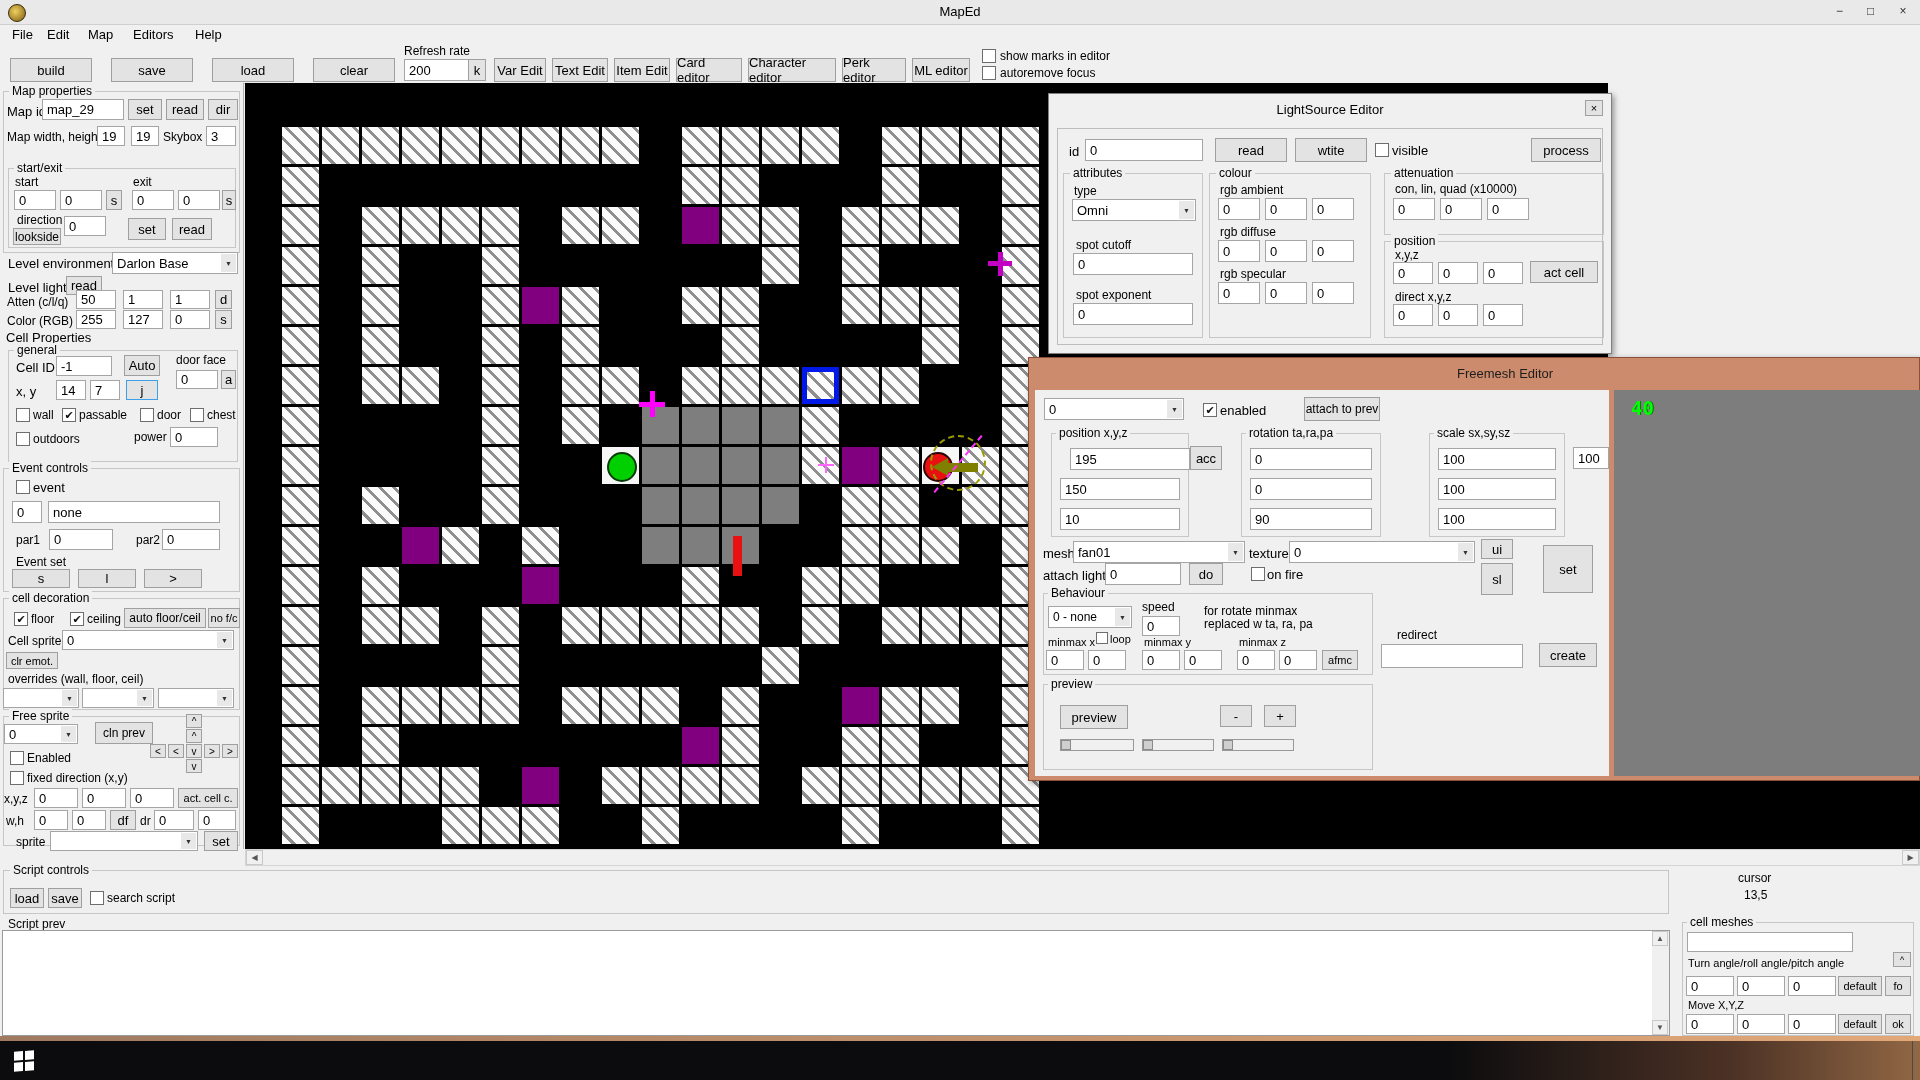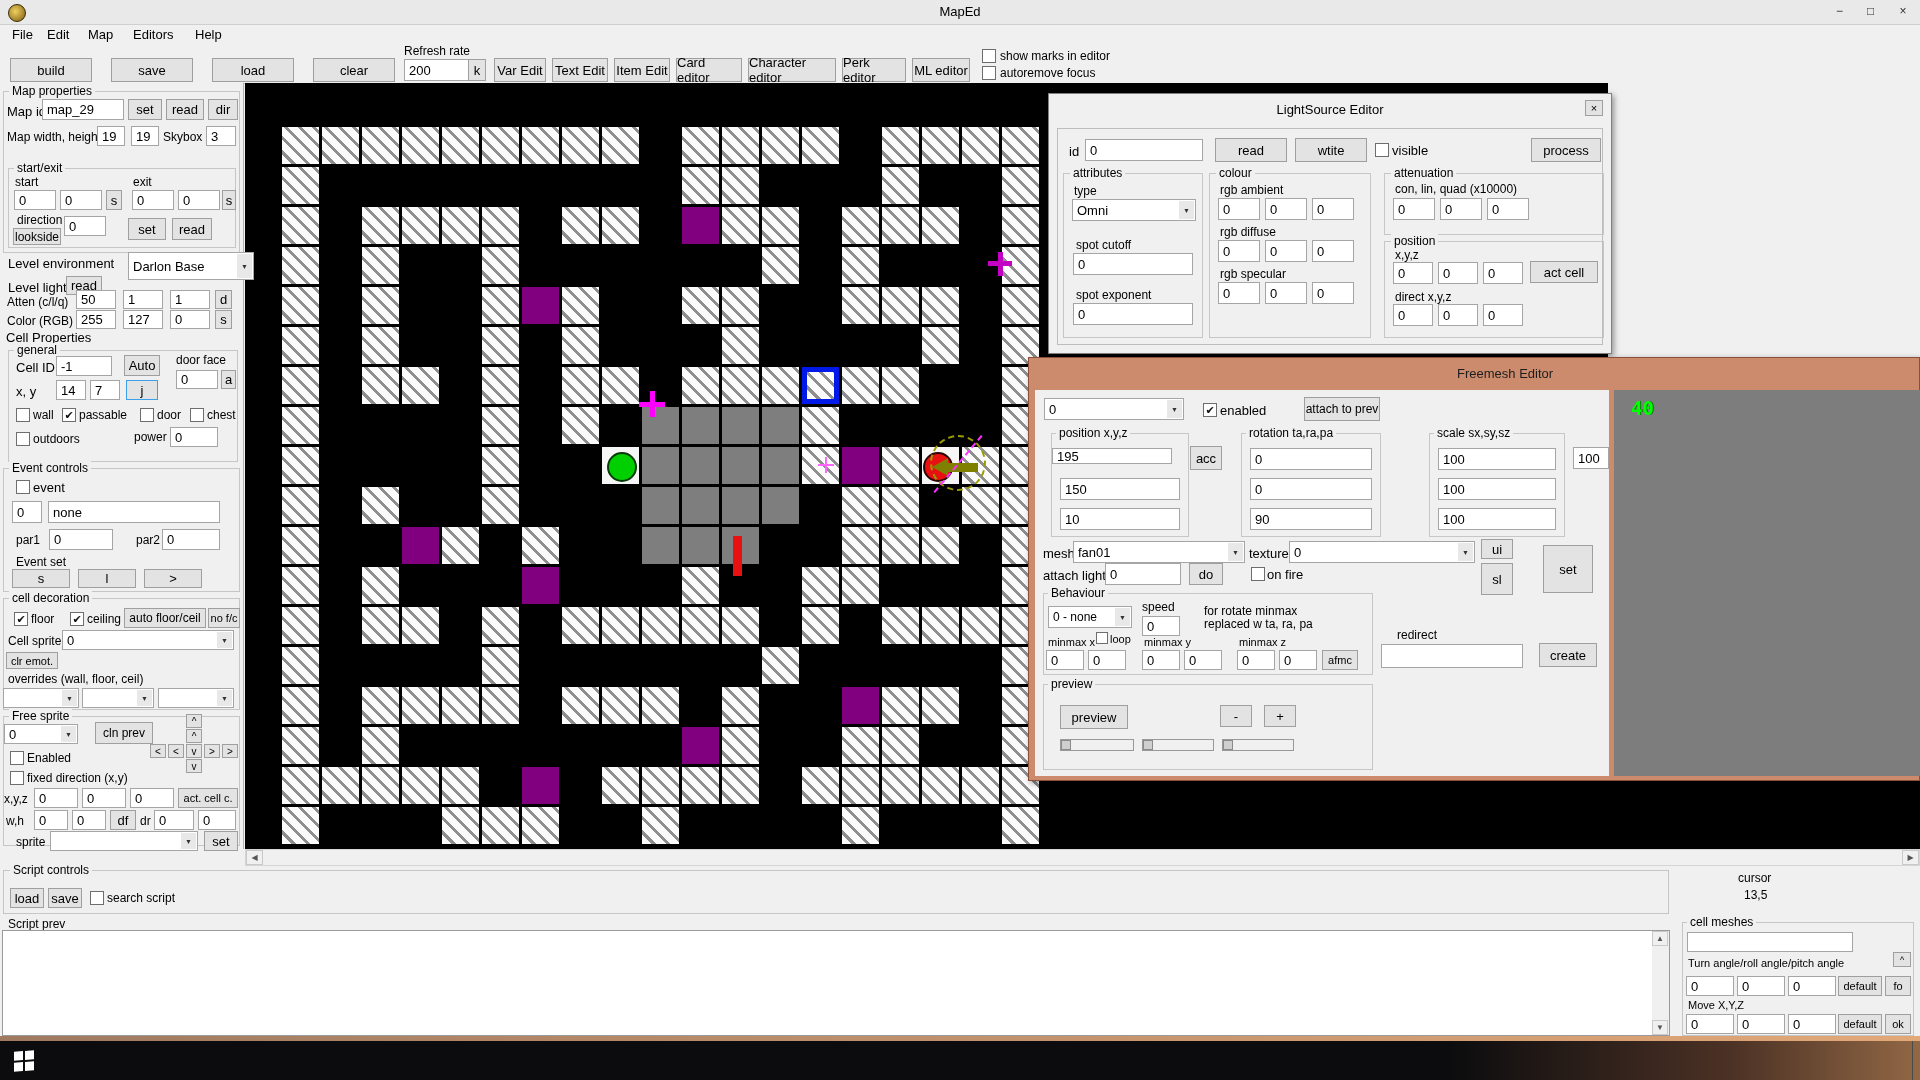--- a/index.html
+++ b/index.html
@@ -365,21 +365,21 @@
   <div class="combo" style="left:15px;top:40px;width:140px;height:22px">
     <span>0</span>
       <span class="chev">▼</span>
     </div>
   <div class="cb on" style="left:174px;top:45px">✔</div>
   <div class="lbl" style="left:191px;top:45px">enabled</div>
   <div class="btn" style="left:275px;top:39px;width:76px;height:24px;font-size:12px">attach to prev</div>
 
   <div class="grp" style="left:22px;top:75px;width:138px;height:104px">
     <div class="glbl" style="left:4px;top:-8px">position x,y,z</div>
-    <div class="inp" style="left:0;top:14px;width:120px;height:16px">195</div>
+    <div class="inp" style="left:18px;top:14px;width:120px;height:22px">195</div>
     <div class="inp" style="left:8px;top:44px;width:120px;height:22px">150</div>
     <div class="inp" style="left:8px;top:74px;width:120px;height:22px">10</div>
   </div>
   <div class="btn" style="left:161px;top:88px;width:32px;height:24px">acc</div>
   <div class="grp" style="left:212px;top:75px;width:140px;height:104px">
     <div class="glbl" style="left:4px;top:-8px">rotation ta,ra,pa</div>
     <div class="inp" style="left:8px;top:14px;width:122px;height:22px">0</div>
     <div class="inp" style="left:8px;top:44px;width:122px;height:22px">0</div>
     <div class="inp" style="left:8px;top:74px;width:122px;height:22px">90</div>
   </div>
@@ -482,21 +482,21 @@
   <div class="inp" style="left:132px;top:107px;width:42px;height:20px">0</div>
   <div class="inp" style="left:178px;top:107px;width:42px;height:20px">0</div>
   <div class="btn" style="left:222px;top:107px;width:14px;height:20px">s</div>
   <div class="lbl sm" style="left:17px;top:130px">direction</div>
   <div class="btn" style="left:13px;top:145px;width:48px;height:17px;font-size:12px">lookside</div>
   <div class="inp" style="left:64px;top:133px;width:42px;height:20px">0</div>
   <div class="btn" style="left:128px;top:135px;width:38px;height:22px">set</div>
   <div class="btn" style="left:172px;top:135px;width:40px;height:22px">read</div>
 
   <div class="lbl" style="left:8px;top:173px">Level environment</div>
-  <div class="combo" style="left:128px;top:169px;width:126px;height:28px">
+  <div class="combo" style="left:112px;top:169px;width:126px;height:22px">
     <span>Darlon Base</span>
       <span class="chev">▼</span>
     </div>
   <div class="lbl" style="left:8px;top:197px">Level light</div>
   <div class="btn" style="left:66px;top:193px;width:36px;height:19px">read</div>
   <div class="lbl sm" style="left:7px;top:212px">Atten (c/l/q)</div>
   <div class="inp" style="left:76px;top:207px;width:40px;height:19px">50</div>
   <div class="inp" style="left:123px;top:207px;width:40px;height:19px">1</div>
   <div class="inp" style="left:170px;top:207px;width:40px;height:19px">1</div>
   <div class="btn" style="left:215px;top:207px;width:17px;height:19px">d</div>

